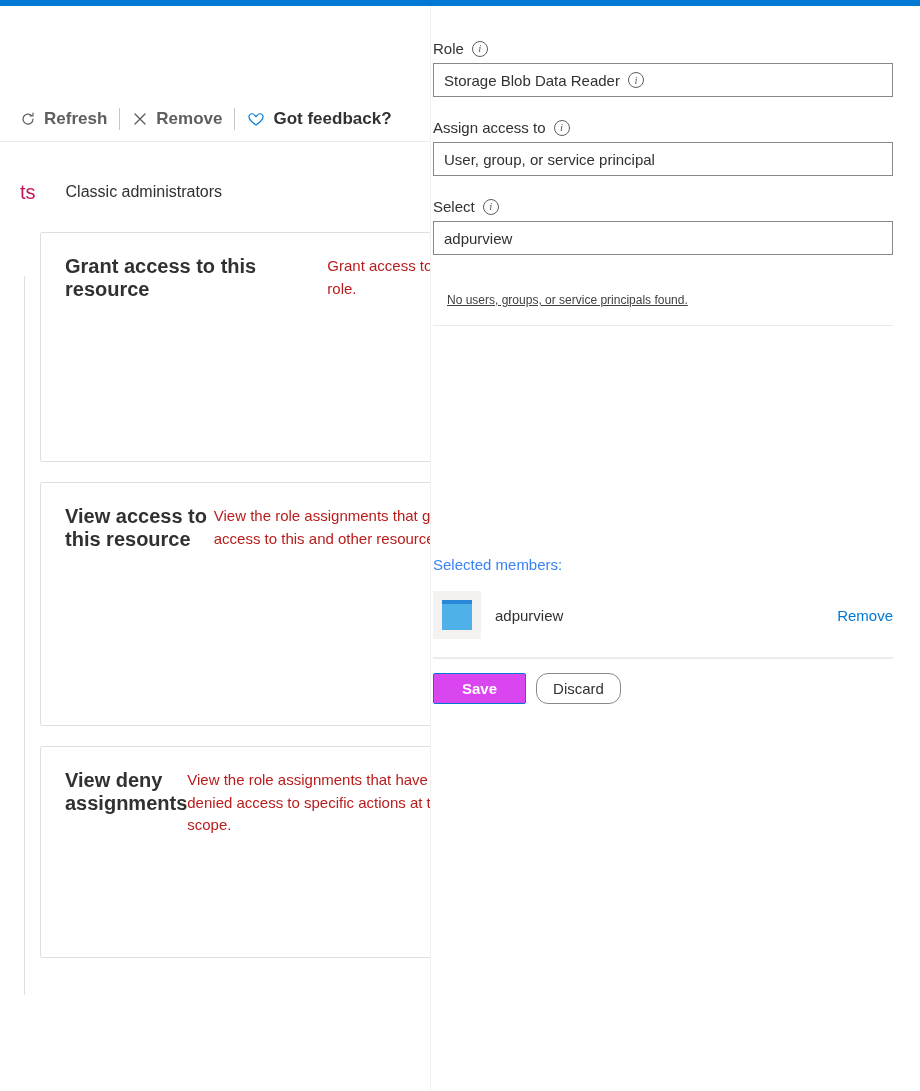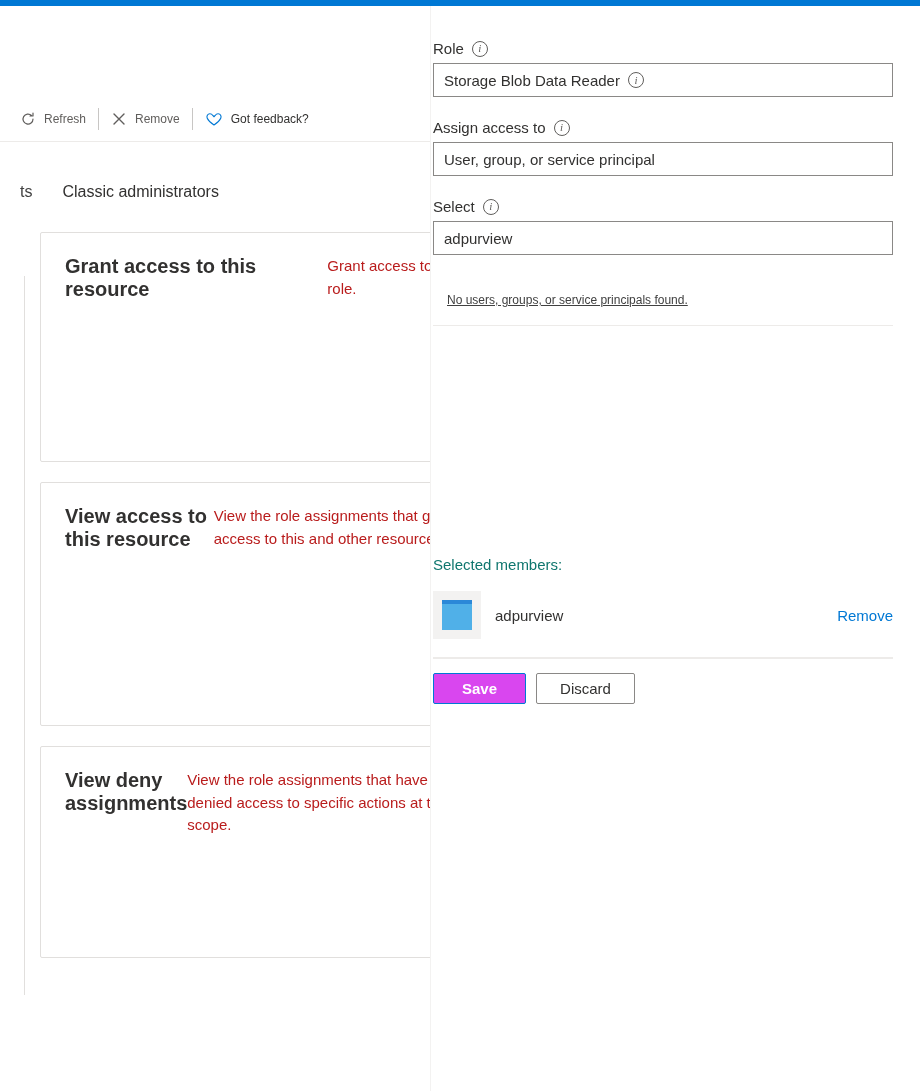--- a/index.html
+++ b/index.html
@@ -1,24 +1,24 @@
 <!DOCTYPE html>
 <html><head>
 <meta charset="utf-8">
 <style>
   * { box-sizing: border-box; margin: 0; padding: 0; font-family: "Segoe UI", Tahoma, Geneva, Verdana, sans-serif; }
   body { background: #fff; width: 920px; height: 1091px; overflow: hidden; position: relative; color: #323130; }
   .topbar { height: 6px; background: #0078d4; width: 100%; }
   .toolbar { display: flex; align-items: center; height: 46px; border-bottom: 1px solid #edebe9; padding: 0 8px; margin-top: 90px; }
-  .toolbar .tool { display: flex; align-items: center; color: #605e5c; font-size: 12px; padding: 0 12px; cursor: pointer; }
+  .toolbar .tool { display: flex; align-items: center; color: #605e5c; font-size: 17px; padding: 0 12px; cursor: pointer; font-weight: bold; }
   .toolbar .tool svg, .toolbar .tool .hicon { margin-right: 8px; flex-shrink: 0; }
   .toolbar .sep { width:1px; height:22px; background:#c8c6c4; }
   .toolbar .tool.feedback svg { stroke:#0078d4; }
   .tabsrow { display:flex; align-items:center; padding: 0 8px; height:60px; margin-top: 20px; }
-  .tabsrow .tab-partial { color:#404040; font-size:16px; padding:0 12px; }
+  .tabsrow .tab-partial { color:#be185d; font-size:20px; padding:0 12px; }
   .tabsrow .tab { color:#323130; font-size:16px; padding:0 18px; }
 
   .cards { margin-left: 40px; width: 600px; margin-top: 10px; }
   .card { border:1px solid #e1dfdd; border-radius:2px; padding:22px 24px; margin-bottom: 20px; min-height: 230px; display:flex; flex-direction:row; position:relative; }
   .card h3 { font-size:20px; font-weight:600; margin-bottom:14px; }
   .card p { font-size:15px; color:#b91c1c; line-height:1.5; }
   .card .actions { margin-top:auto; padding-top:20px; display:flex; align-items:center; justify-content:space-between; }
   .btn-primary { background:#0078d4; color:#fff; border:none; padding:8px 22px; font-size:15px; font-weight:600; cursor:pointer; border-radius:2px; }
   .link { color:#0078d4; font-size:15px; cursor:pointer; }
   .classic-row { margin-top:8px; display:flex; justify-content:space-between; align-items:center; }
@@ -27,31 +27,31 @@
   .blade { position:absolute; top:6px; right:0; bottom:0; width:490px; background:#fff; padding: 26px 0 0 0; display:flex; flex-direction:column; border-left:1px solid #f3f2f1; }
   .blade h1 { font-size:28px; font-weight:600; padding:0 0 30px 0; margin-left:0; }
   .blade-inner { padding: 0 0 0 0; flex:1; display:flex; flex-direction:column; }
   .field-label { font-size:15px; color:#323130; display:flex; align-items:center; margin: 8px 0 6px 0; }
   .field-label .info { margin-left:8px; }
   .field-box { border:1px solid #8a8886; height:34px; display:flex; align-items:center; padding:0 10px; font-size:15px; color:#323130; margin-bottom:14px; width:460px; }
   .field-box.select { justify-content:space-between; }
   .field-box input { border:none; outline:none; width:100%; font-size:15px; color:#323130; }
   .nores { color:#404040; font-size:12px; padding: 24px 0 18px 14px; border-bottom:1px solid #edebe9; width:460px;text-decoration:underline; }
 
-  .selmembers-label { font-size:15px; color:#0f766e; margin-top: 230px; }
+  .selmembers-label { font-size:15px; color:#3b82f6; margin-top: 230px; }
   .member-row { display:flex; align-items:center; justify-content:space-between; border-bottom:1px solid #edebe9; padding:18px 0; width:460px; }
   .member-left { display:flex; align-items:center; }
   .member-avatar { width:48px; height:48px; background:#f3f2f1; display:flex; align-items:center; justify-content:center; margin-right:14px; }
   .member-avatar .sq { width:30px; height:30px; background:#50b0e8; border-top:4px solid #2b88d8; }
   .member-name { font-size:15px; color:#323130; }
   .remove-link { color:#0078d4; font-size:15px; cursor:pointer; }
 
   .blade-footer { border-top:1px solid #edebe9; padding:14px 0 14px 0; display:flex; gap:10px; margin-top:auto; width:460px; }
   .btn-save { background:#d946ef; border:1px solid #0078d4; color:#fff; font-size:15px; font-weight:600; padding:6px 28px; cursor:pointer; border-radius:2px; }
-  .btn-discard { background:#fff; border:1px solid #8a8886; color:#323130; font-size:15px; padding:6px 23px; cursor:pointer; border-radius:2px; }
+  .btn-discard { background:#fff; border:1px solid #8a8886; color:#323130; font-size:15px; padding:6px 16px; cursor:pointer; border-radius:12px; }
 
   .info-icon { display:inline-flex; width:16px; height:16px; border:1px solid #605e5c; border-radius:50%; align-items:center; justify-content:center; font-size:11px; font-style:italic; color:#605e5c; font-family: Georgia, serif; line-height:1; }
   .main-left-border { position:absolute; left:24px; top:276px; bottom:96px; width:1px; background:#e1dfdd; }
 </style>
 </head>
 <body>
 
 <div class="topbar"></div>
 
 <div class="toolbar">

